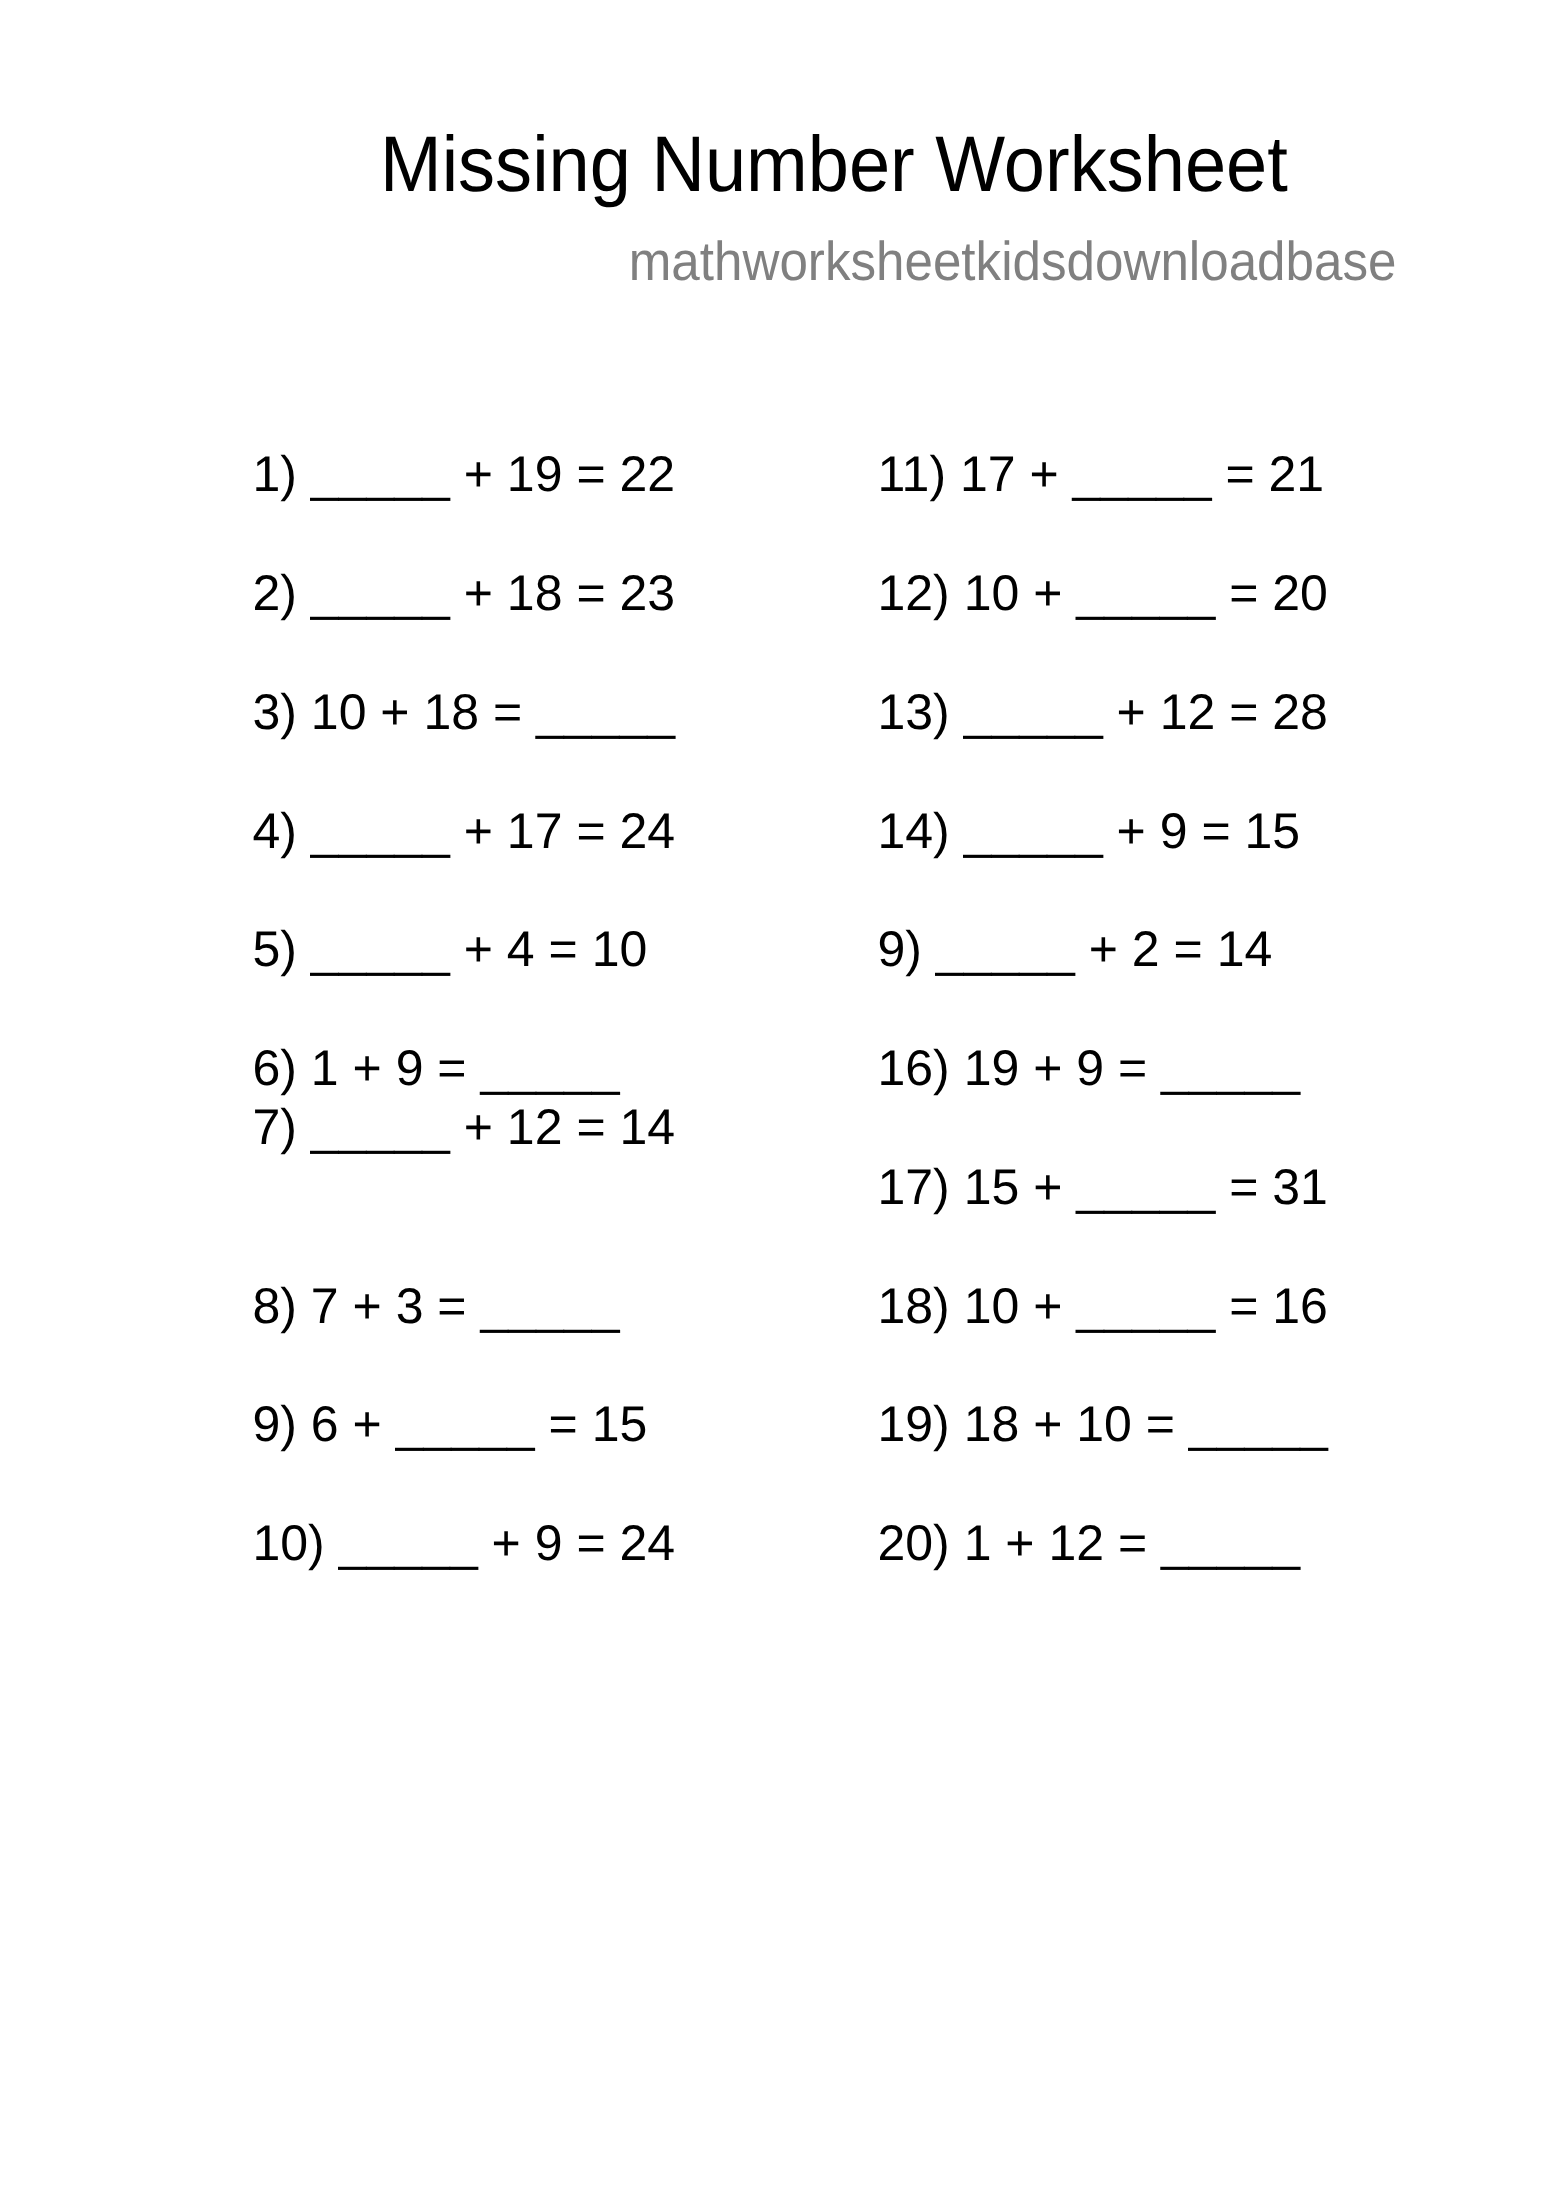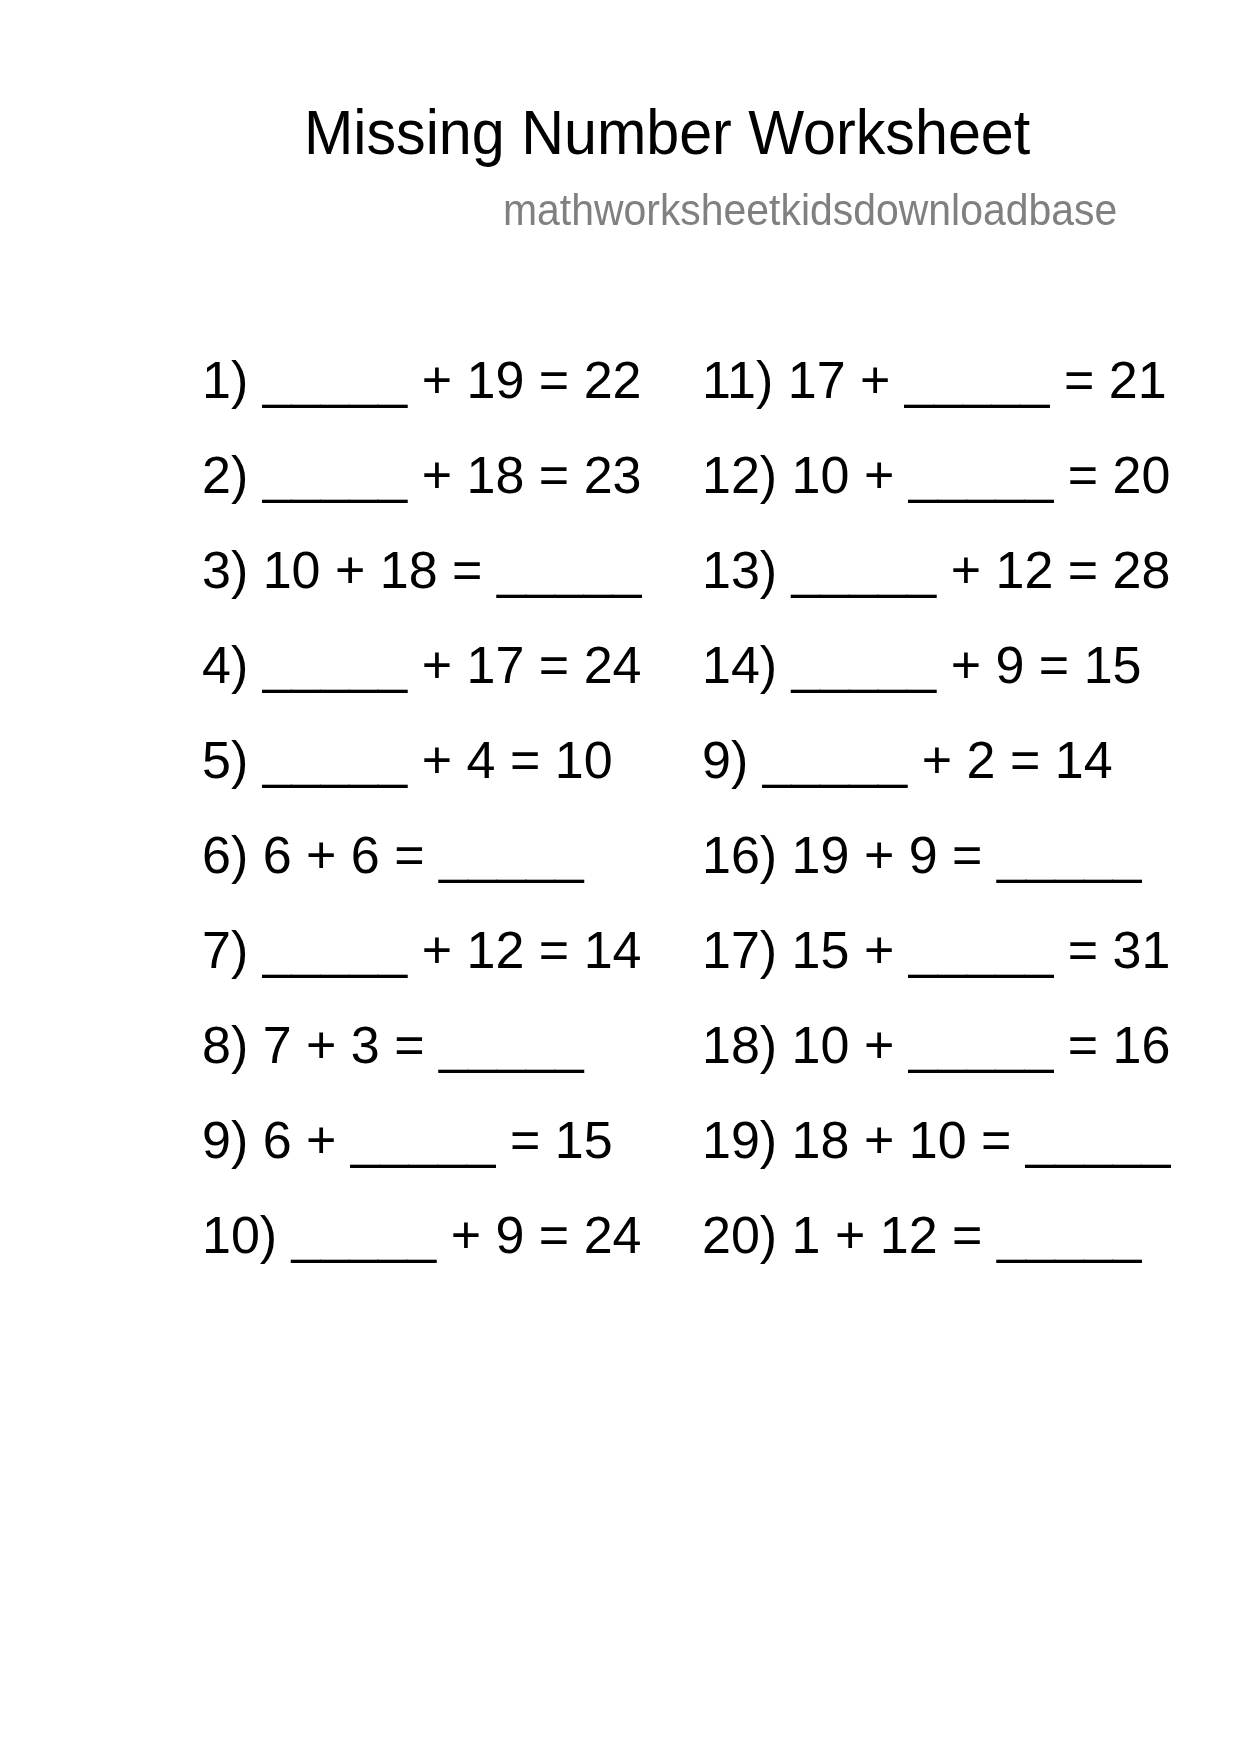--- a/index.html
+++ b/index.html
@@ -15,39 +15,39 @@
       font-family: "Liberation Sans", sans-serif;
       font-size: 44px; line-height: 60px; color: #808080;
       white-space: nowrap; transform-origin: left top; transform: scaleX(0.93);
     }
     .col { position: absolute; top: 0; }
     .col-left { left: 202px; }
     .col-right { left: 702px; }
     .problem {
       position: absolute; left: 0;
       font-family: "Liberation Sans", sans-serif;
-      font-size: 52px; line-height: 40px; color: #000000;
+      font-size: 40px; line-height: 40px; color: #000000;
       white-space: pre; 
     }
   </style>
 </head>
 <body>
 
 <div>
   <div class="title">Missing Number Worksheet</div>
   <div class="subtitle">mathworksheetkidsdownloadbase</div>
 
   <div class="col col-left">
     <div class="problem" style="top:360px">1) _____ + 19 = 22</div>
     <div class="problem" style="top:455px">2) _____ + 18 = 23</div>
     <div class="problem" style="top:550px">3) 10 + 18 = _____</div>
     <div class="problem" style="top:645px">4) _____ + 17 = 24</div>
     <div class="problem" style="top:740px">5) _____ + 4 = 10</div>
-    <div class="problem" style="top:835px">6) 6 + 6 = _____</div>
-    <div class="problem" style="top:930px">7) _____ + 12 = 14</div>
+    <div class="problem" style="top:835px">6) 1 + 9 = _____</div>
+    <div class="problem" style="top:882px">7) _____ + 12 = 14</div>
     <div class="problem" style="top:1025px">8) 7 + 3 = _____</div>
     <div class="problem" style="top:1120px">9) 6 + _____ = 15</div>
     <div class="problem" style="top:1215px">10) _____ + 9 = 24</div>
   </div>
 
   <div class="col col-right">
     <div class="problem" style="top:360px">11) 17 + _____ = 21</div>
     <div class="problem" style="top:455px">12) 10 + _____ = 20</div>
     <div class="problem" style="top:550px">13) _____ + 12 = 28</div>
     <div class="problem" style="top:645px">14) _____ + 9 = 15</div>

